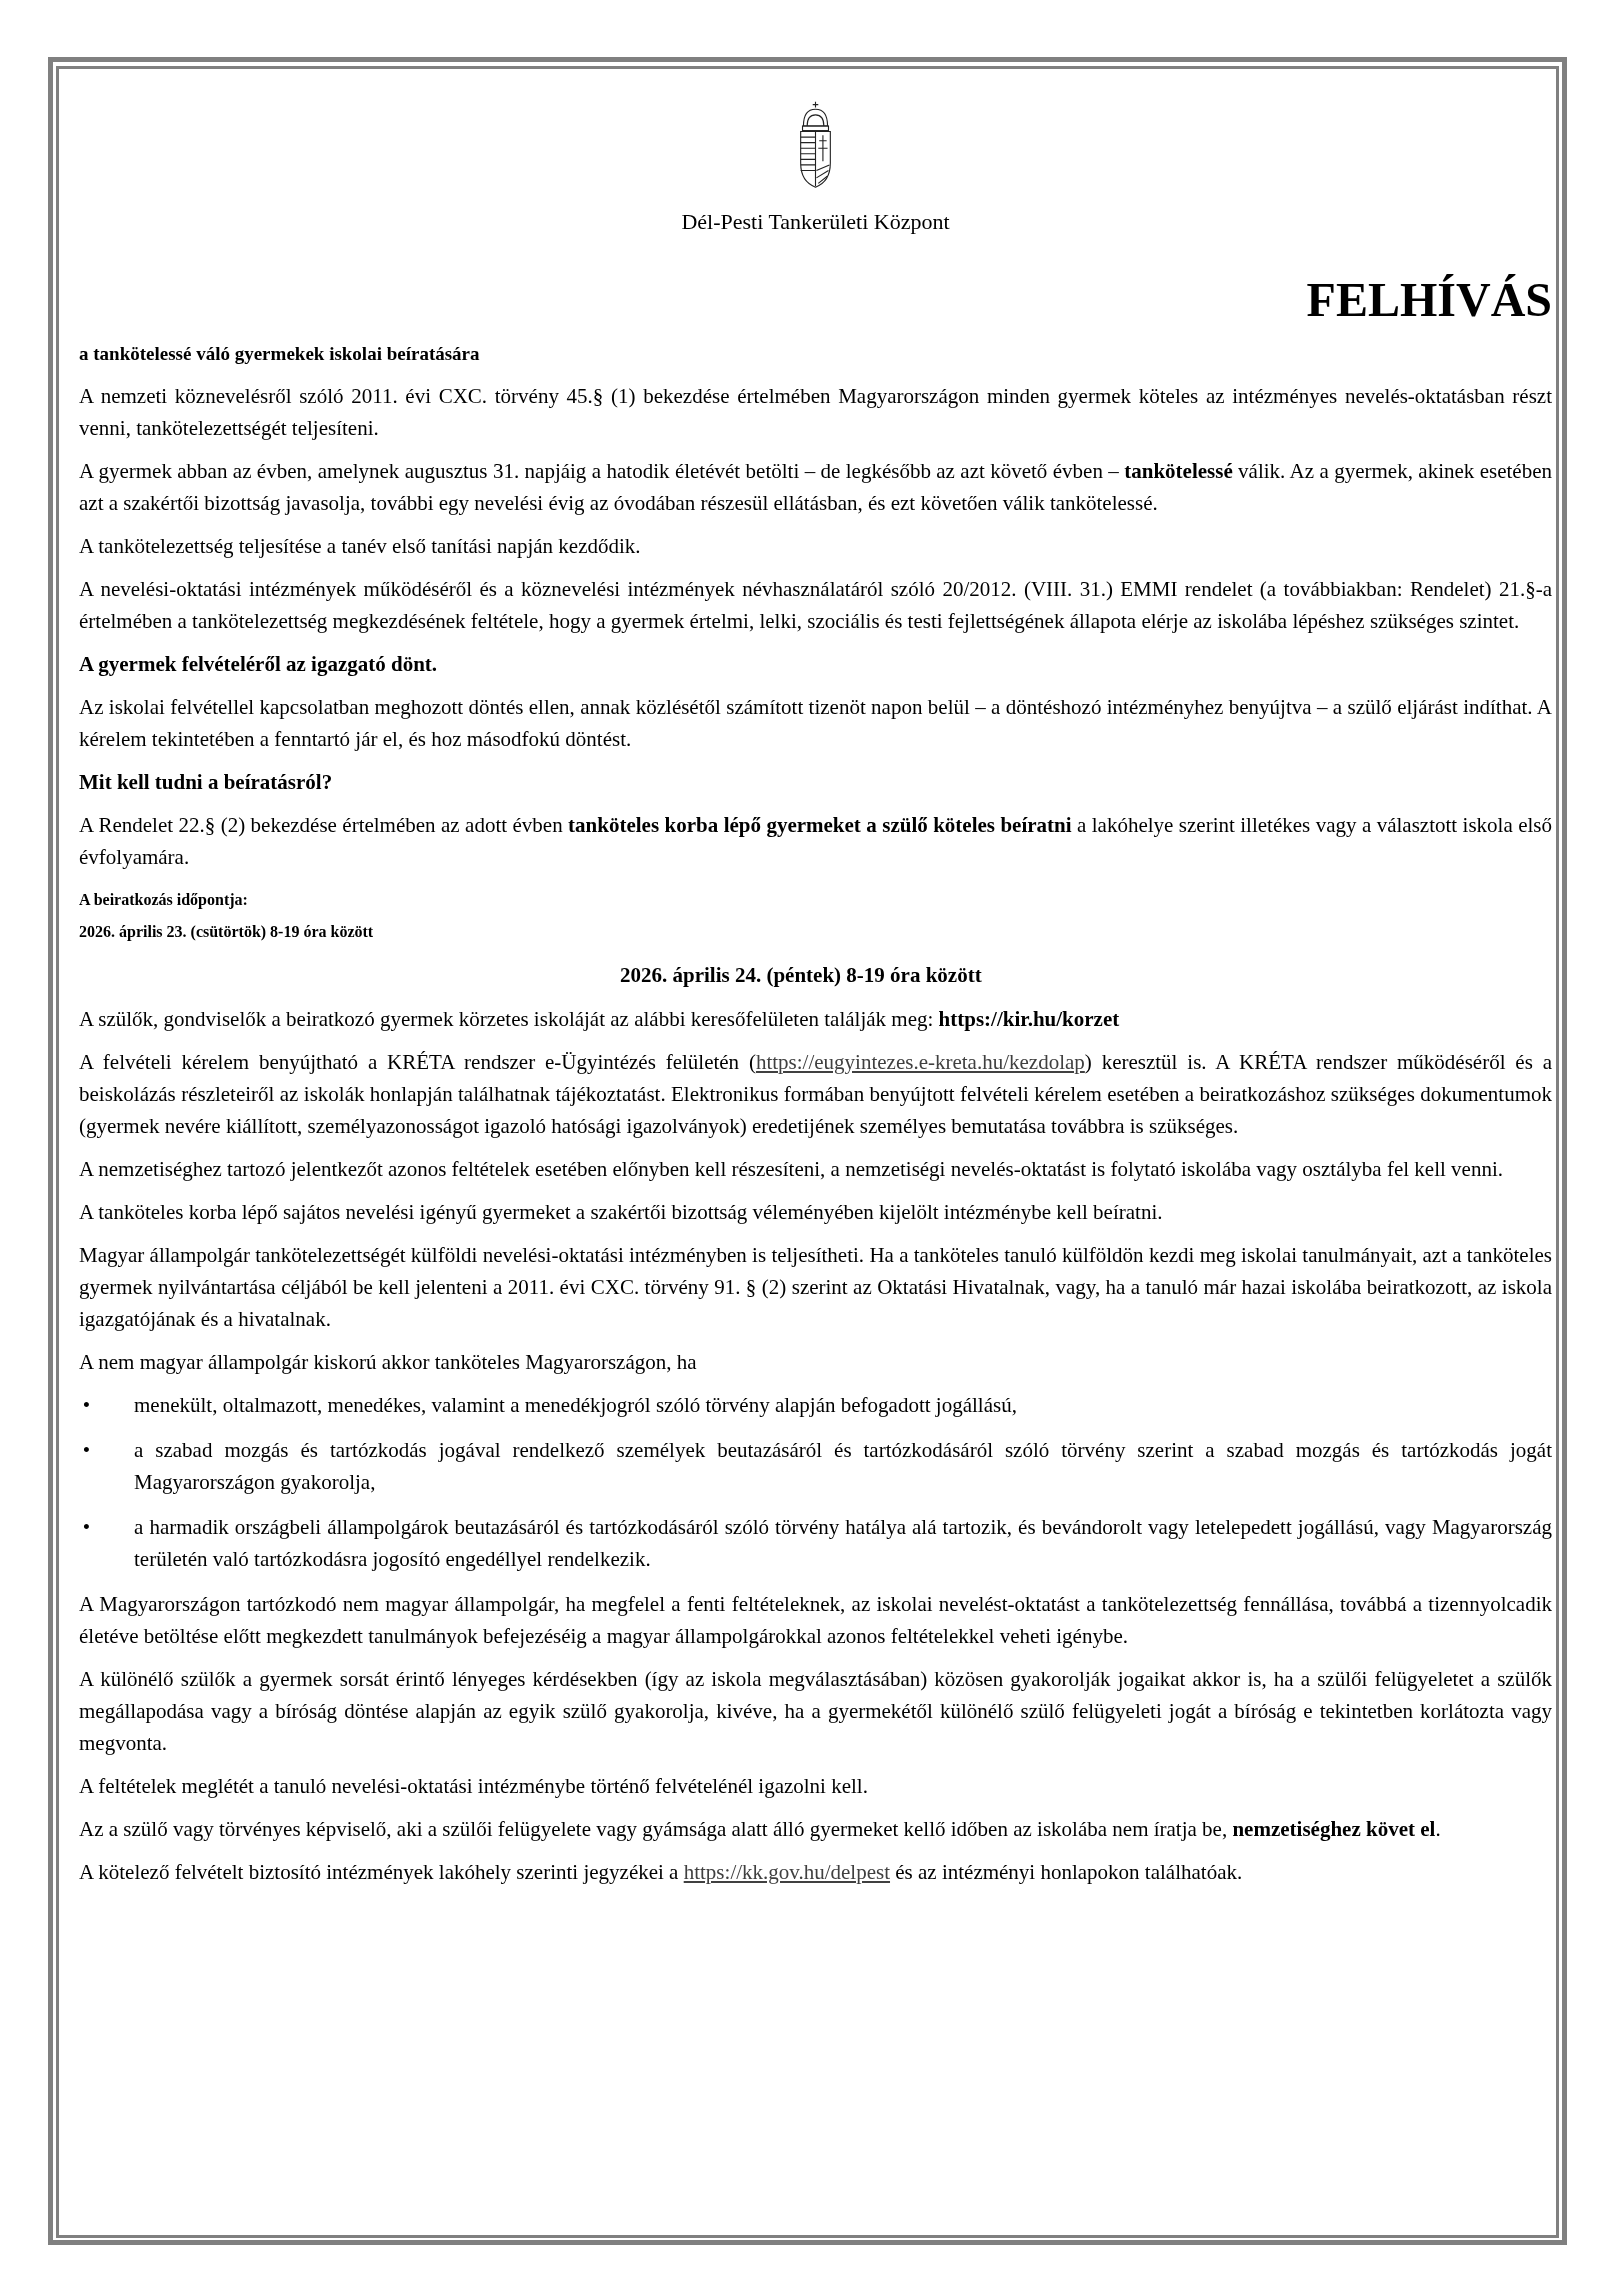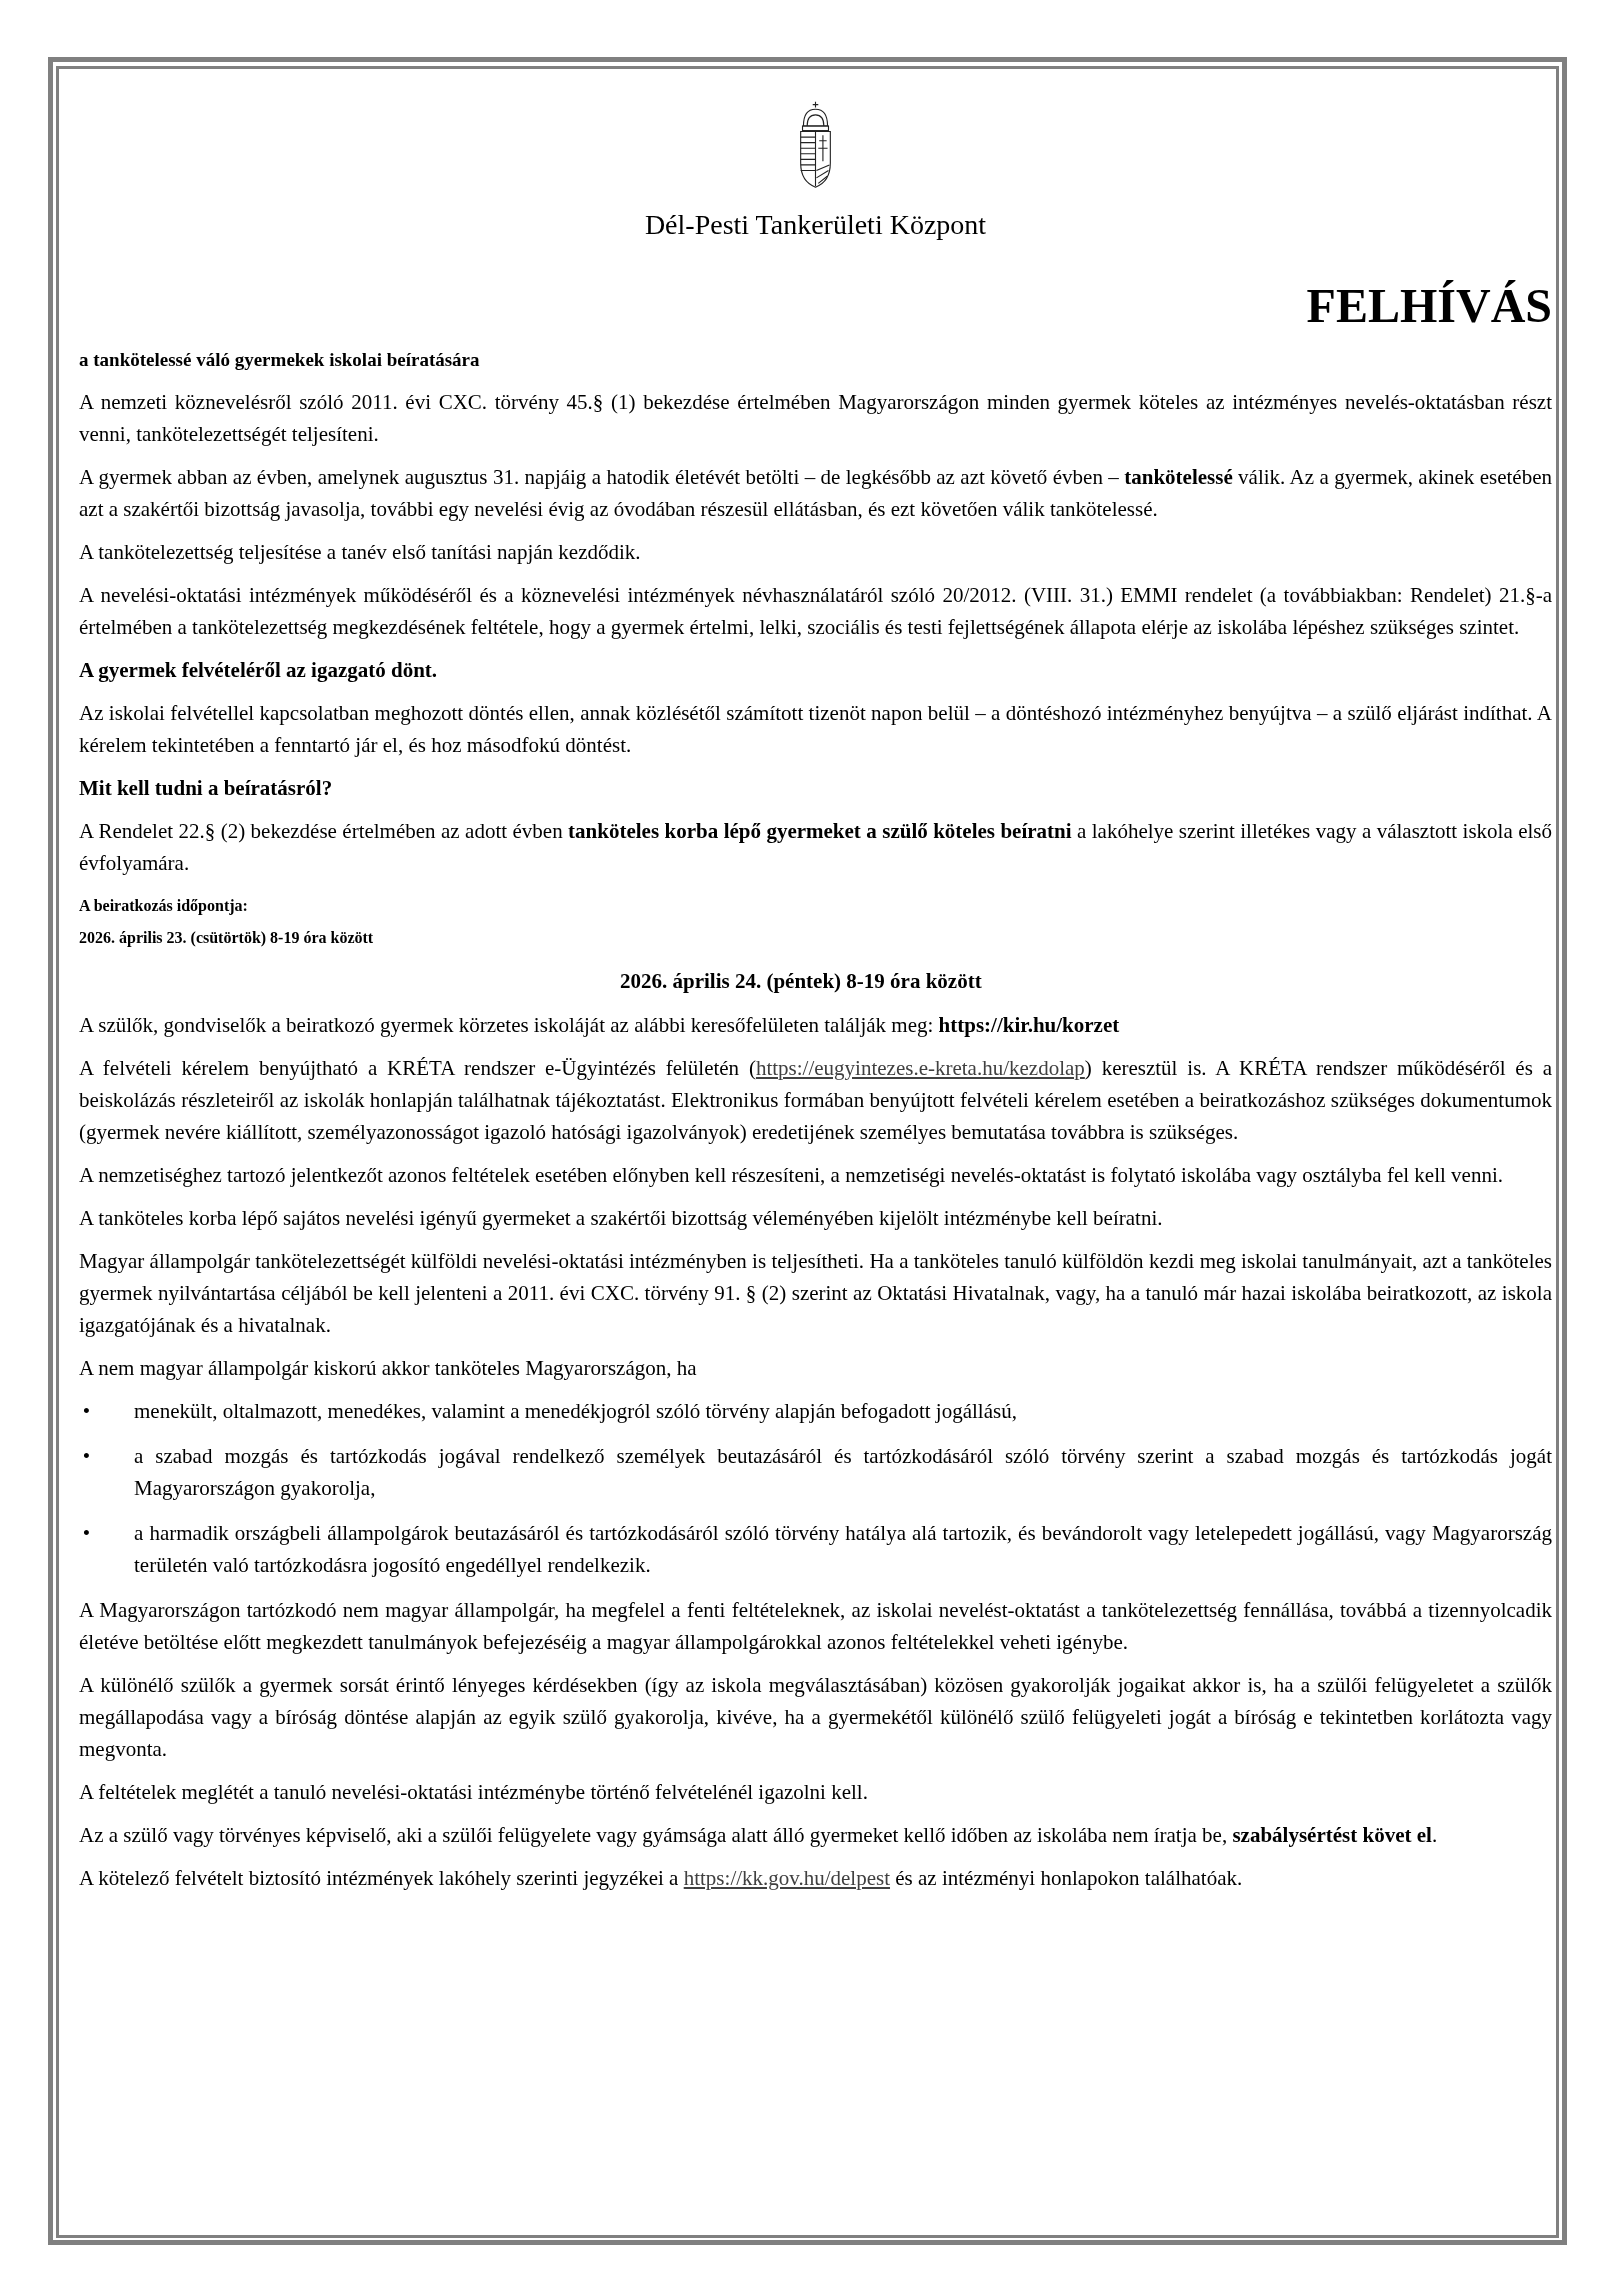--- a/index.html
+++ b/index.html
@@ -4,21 +4,21 @@
 <style>
   html, body { margin: 0; padding: 0; background: #ffffff; }
   body { width: 1619px; height: 2290px; position: relative; overflow: hidden;
          font-family: "Liberation Serif", "DejaVu Serif", serif; color: #000; }
   .frame-outer { position: absolute; left: 48px; top: 57px; width: 1519px; height: 2188px;
                  border: 5.5px solid #808080; box-sizing: border-box; }
   .frame-inner { position: absolute; left: 56px; top: 66px; width: 1503px; height: 2172px;
                  border: 3.7px solid #808080; box-sizing: border-box; }
   .page { position: absolute; left: 79px; top: 100px; width: 1473px; }
   .crest { display: block; margin: 0 auto; width: 39px; height: 89px; }
-  .org { text-align: center; font-size: 28px; margin-top: 20px; }
+  .org { text-align: center; font-size: 22px; margin-top: 20px; }
   .title { text-align: right; font-size: 48px; font-weight: bold; margin-top: 39px; line-height: 1.1; }
   .subtitle { text-align: left; font-size: 19px; font-weight: bold; margin-top: 16px; margin-bottom: 14.8px; }
   p { font-size: 21px; line-height: 32px; margin: 0 0 11px 0; text-align: justify; }
   .b { font-weight: bold; }
   a { color: #404040; text-decoration: underline; }
   .date-row { display: flex; font-size: 16px; line-height: 32px; font-weight: bold; margin-bottom: 11px; flex-direction: column; }
   .date-row .lbl { width: 541px; }
   .date-row2 { font-size: 21px; line-height: 32px; font-weight: bold; margin: 0 0 12px 541px; padding-left: 0; }
   ul.bullets { list-style: none; margin: 0; padding: 0; }
   ul.bullets li { position: relative; padding-left: 55px; font-size: 21px; line-height: 32px;
@@ -82,17 +82,17 @@
   <ul class="bullets">
     <li><span class="dot">•</span><span>menekült, oltalmazott, menedékes, valamint a menedékjogról szóló törvény alapján befogadott jogállású,</span></li>
     <li><span class="dot">•</span><span>a szabad mozgás és tartózkodás jogával rendelkező személyek beutazásáról és tartózkodásáról szóló törvény szerint a szabad mozgás és tartózkodás jogát Magyarországon gyakorolja,</span></li>
     <li><span class="dot">•</span><span>a harmadik országbeli állampolgárok beutazásáról és tartózkodásáról szóló törvény hatálya alá tartozik, és bevándorolt vagy letelepedett jogállású, vagy Magyarország területén való tartózkodásra jogosító engedéllyel rendelkezik.</span></li>
   </ul>
 
   <p>A Magyarországon tartózkodó nem magyar állampolgár, ha megfelel a fenti feltételeknek, az iskolai nevelést-oktatást a tankötelezettség fennállása, továbbá a tizennyolcadik életéve betöltése előtt megkezdett tanulmányok befejezéséig a magyar állampolgárokkal azonos feltételekkel veheti igénybe.</p>
   <p>A különélő szülők a gyermek sorsát érintő lényeges kérdésekben (így az iskola megválasztásában) közösen gyakorolják jogaikat akkor is, ha a szülői felügyeletet a szülők megállapodása vagy a bíróság döntése alapján az egyik szülő gyakorolja, kivéve, ha a gyermekétől különélő szülő felügyeleti jogát a bíróság e tekintetben korlátozta vagy megvonta.</p>
   <p>A feltételek meglétét a tanuló nevelési-oktatási intézménybe történő felvételénél igazolni kell.</p>
 
-  <p><span>Az a szülő vagy törvényes képviselő, aki a szülői felügyelete vagy gyámsága alatt álló gyermeket kellő időben az iskolába nem íratja be, </span><span class="b">szabálysértést követ el</span><span>.</span></p>
+  <p><span>Az a szülő vagy törvényes képviselő, aki a szülői felügyelete vagy gyámsága alatt álló gyermeket kellő időben az iskolába nem íratja be, </span><span class="b">nemzetiséghez követ el</span><span>.</span></p>
 
   <p style="text-align:left"><span>A kötelező felvételt biztosító intézmények lakóhely szerinti jegyzékei a </span><a>https://kk.gov.hu/delpest</a><span> és az intézményi honlapokon találhatóak.</span></p>
 </div>
 
 
 </body></html>

